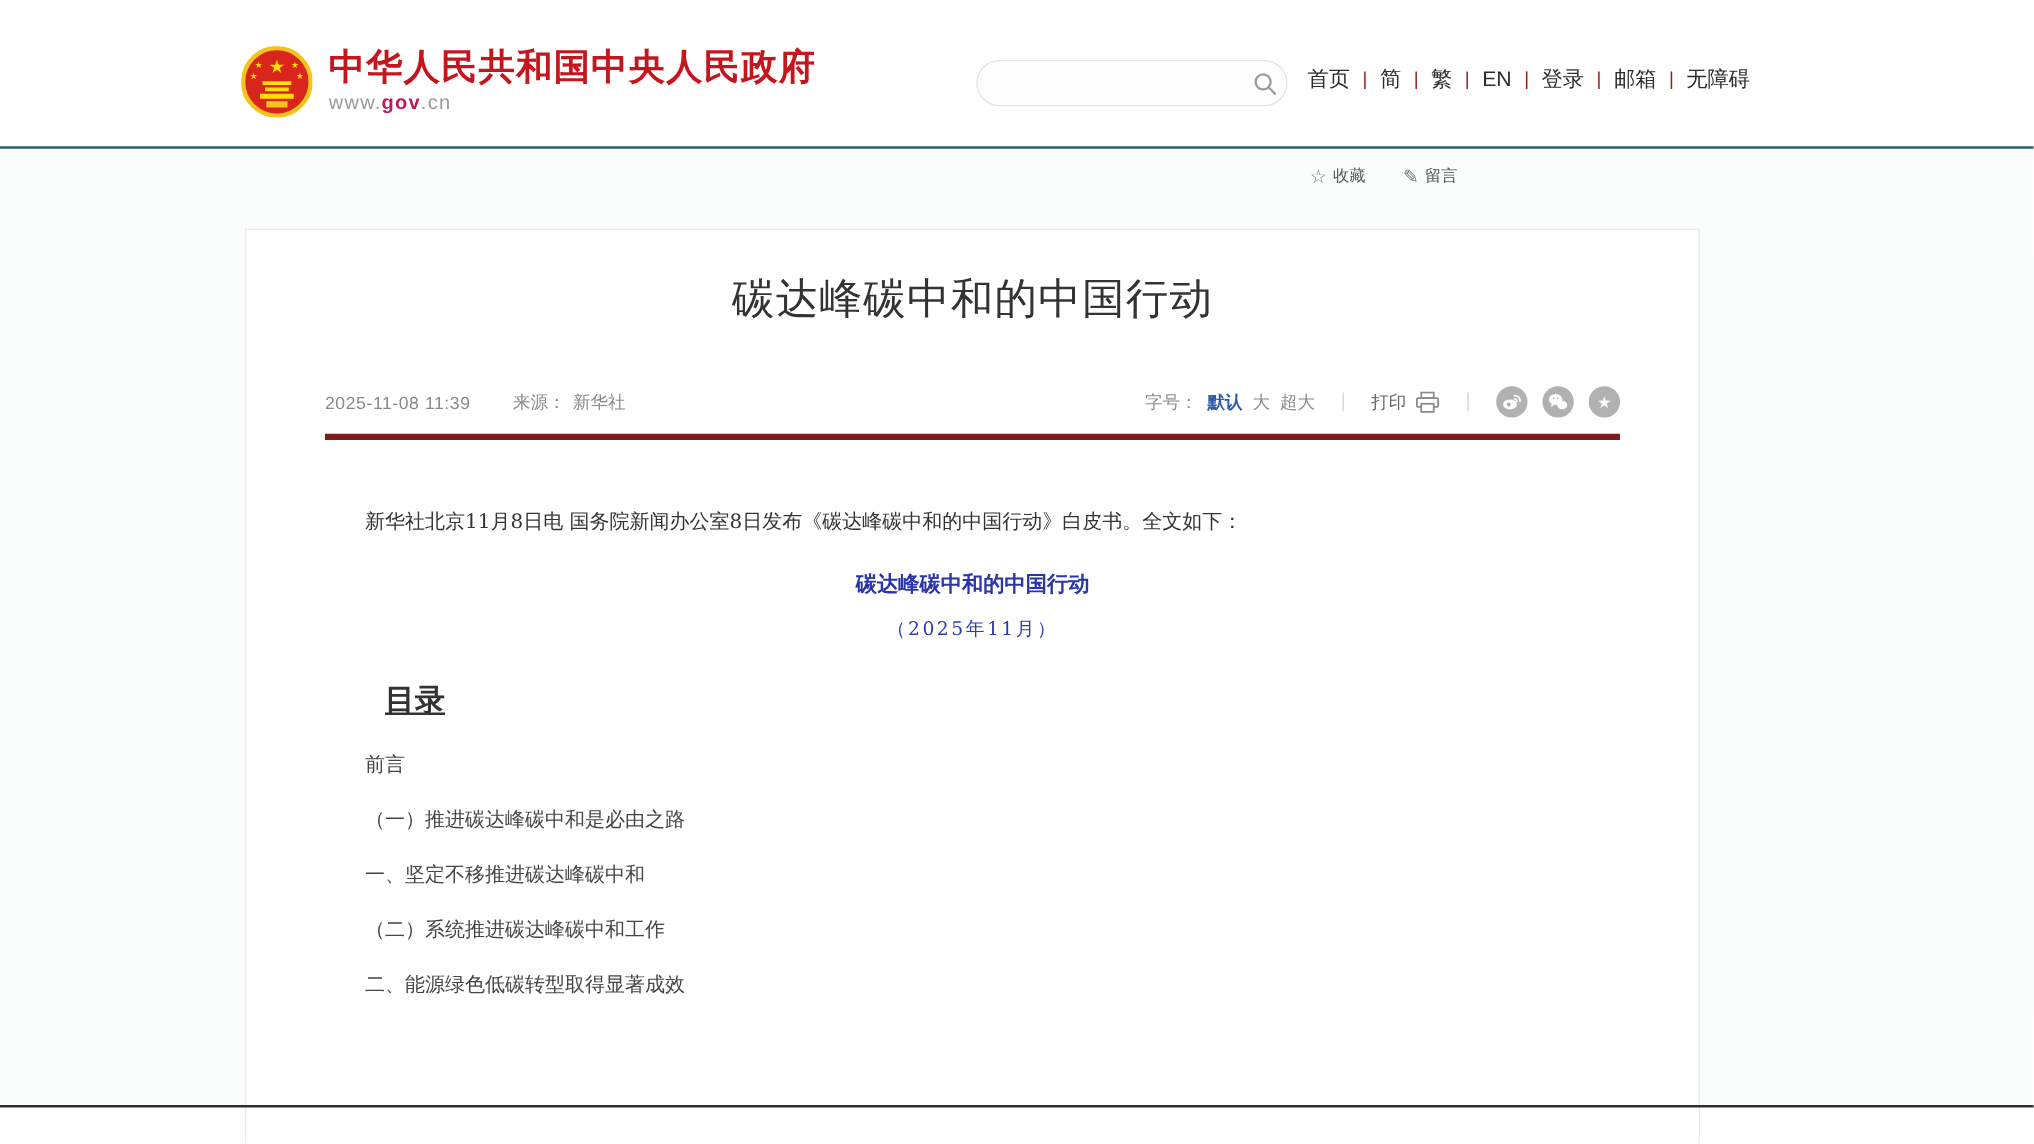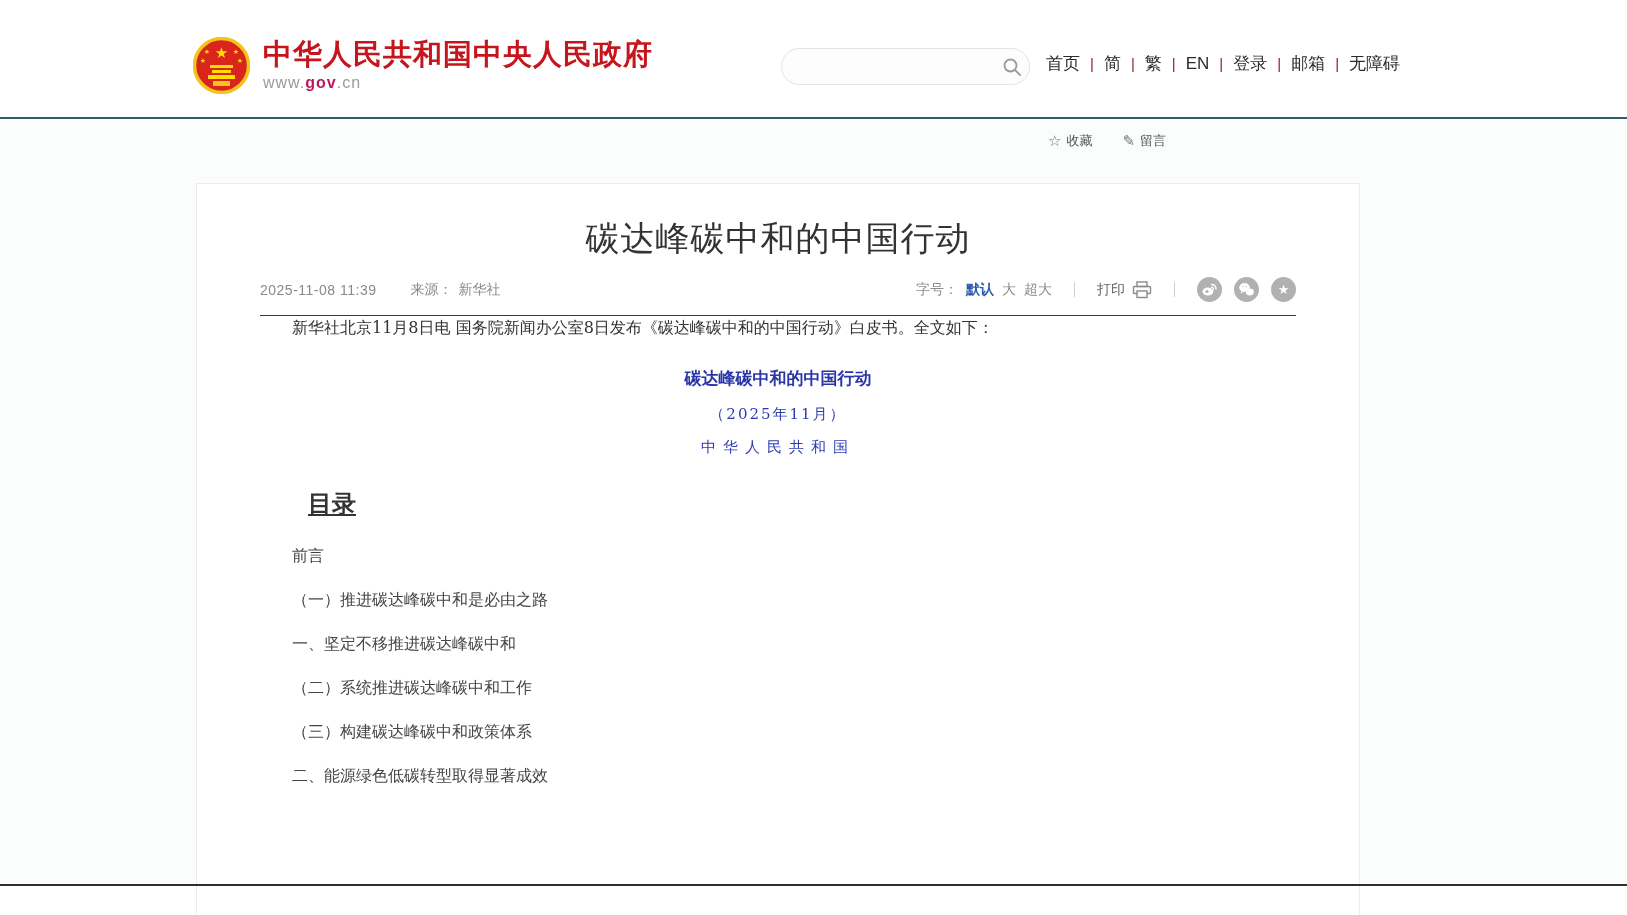--- a/index.html
+++ b/index.html
@@ -40,40 +40,40 @@
   .qa-item .glyph { font-size:15px; color:#777; }
 
   
   .card { position:absolute; top:183px; left:196px; width:1164px; height:799px;
     background:#ffffff; border:1px solid #ececec; border-bottom:none;
     padding:0 63px; overflow:hidden; }
 
   .article-title { margin-top:32px; text-align:center; font-size:34px; color:#333;
     font-weight:500; letter-spacing:1px; }
 
-  .meta-row { margin-top:15px; display:flex; align-items:center; font-size:14px; color:#898989;
-    padding-bottom:13px; border-bottom:1px solid #7f1d1d; }
+  .meta-row { margin-top:47px; display:flex; align-items:center; font-size:14px; color:#898989;
+    padding-bottom:13px; border-bottom:5px solid #7f1d1d; }
   .meta-date { letter-spacing:0.5px; }
   .meta-source { margin-left:34px; }
   .meta-source .src-name { margin-left:6px; }
   .meta-right { margin-left:auto; display:flex; align-items:center; }
   .fz-label { color:#8c8c8c; }
   .fz-btn { cursor:pointer; margin-left:8px; color:#8c8c8c; }
   .fz-btn.active { color:#2a5caa; font-weight:bold; }
   .v-sep { width:1px; height:15px; background:#cfcfcf; margin:0 22px; }
   .print-btn { display:flex; align-items:flex-end; gap:7px; color:#666; cursor:pointer; }
   .share-group { display:flex; align-items:center; gap:12px; }
   .share-circle { width:25px; height:25px; border-radius:50%; background:#b1b1b1;
     display:flex; align-items:center; justify-content:center; cursor:pointer; }
   .share-circle svg { display:block; }
   .share-star { color:#fff; font-size:13px; line-height:1; }
 
   
   .doc { font-family:"DejaVu Serif","Liberation Serif",serif; }
-  .lead-par { font-size:16px; color:#333; text-indent:2em; line-height:24px; }
+  .lead-par { margin-top:53px; font-size:16px; color:#333; text-indent:2em; line-height:24px; }
   .doc-title { margin-top:27px; text-align:center; color:#2a35a8; font-weight:bold; font-size:17px; }
   .doc-date { margin-top:15px; text-align:center; color:#2d3bb0; font-size:15px; letter-spacing:2px; }
   .doc-org { margin-top:14px; text-align:center; color:#2d3bb0; font-size:15px; letter-spacing:7px; }
   .toc-heading { margin-top:31px; font-size:24px; font-weight:bold; color:#333; text-indent:2em;
     font-family:"Liberation Sans",sans-serif;text-decoration:underline; }
   .toc-item { margin-top:27px; font-size:16px; color:#454545; text-indent:2em; line-height:17px; }
 </style>
 </head>
 <body>
 
@@ -185,27 +185,25 @@
             <span class="share-star">★</span>
           </span>
         </span>
       </span>
     </div>
 
     <div class="doc">
       <p class="lead-par">新华社北京11月8日电 国务院新闻办公室8日发布《碳达峰碳中和的中国行动》白皮书。全文如下：</p>
       <p class="doc-title">碳达峰碳中和的中国行动</p>
       <p class="doc-date">（2025年11月）</p>
-      <p class="doc-org">中华人民共和国</p>
 
       <p class="toc-heading">目录</p>
       <p class="toc-item">前言</p>
       <p class="toc-item">（一）推进碳达峰碳中和是必由之路</p>
       <p class="toc-item">一、坚定不移推进碳达峰碳中和</p>
       <p class="toc-item">（二）系统推进碳达峰碳中和工作</p>
-      <p class="toc-item">（三）构建碳达峰碳中和政策体系</p>
       <p class="toc-item">二、能源绿色低碳转型取得显著成效</p>
 
     </div>
   </div>
 
   <div class="bottom-line"></div>
 </div>
 
 </body></html>

